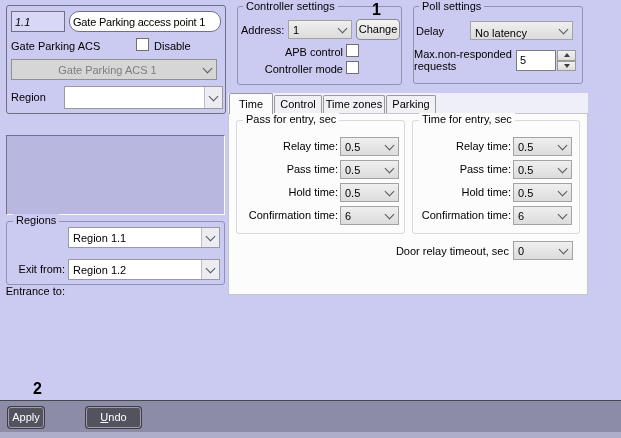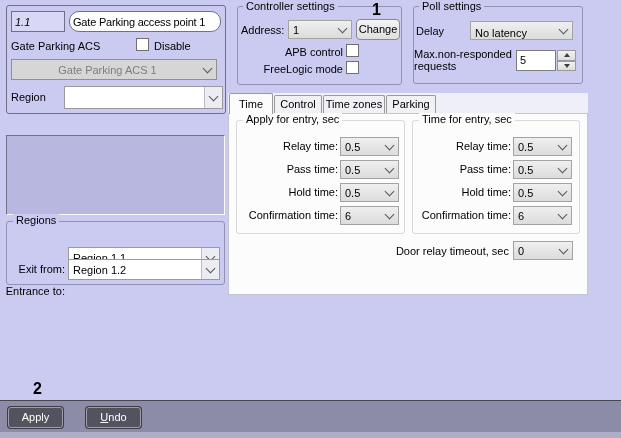--- a/index.html
+++ b/index.html
@@ -96,21 +96,21 @@
         <i class="chev"></i>
       </span>
   </div>
 </div>
 
 <div class="abs" style="left:6px;top:135px;width:217px;height:78px;background:#b7b7e0;border:1px solid;border-color:#70708c #fafafd #fafafd #70708c;"></div>
 
 <div class="abs group" style="left:6px;top:221px;width:217px;height:62px;"></div>
 <div class="abs legend" style="left:13px;top:214px;">Regions</div>
 <div class="abs rlbl" style="left:0px;top:241px;width:65px;margin-top:44px;">Entrance to:</div>
-<div class="abs combo" style="left:68px;top:227px;width:152px;height:21px;margin-top:20px;">
+<div class="abs combo" style="left:68px;top:227px;width:152px;height:21px;">
   <span class="ctext">Region 1.1</span>
   <span class="cbtn">
       <i class="chev"></i>
     </span>
 </div>
 <div class="abs rlbl" style="left:0px;top:263px;width:65px;">Exit from:</div>
 <div class="abs combo" style="left:68px;top:259px;width:152px;height:21px;">
   <span class="ctext">Region 1.2</span>
   <span class="cbtn">
       <i class="chev"></i>
@@ -123,21 +123,21 @@
 <div class="abs combo gray" style="left:288px;top:20px;width:64px;height:19px;">
   <span class="ctext">1</span>
   <span class="cbtn">
       <i class="chev"></i>
     </span>
 </div>
 <div class="abs pushbtn" style="left:356px;top:19px;width:44px;height:21px;">Change</div>
 <div class="abs callout" style="left:372px;top:1px;">1</div>
 <div class="abs rlbl" style="left:240px;top:46px;width:103px;">APB control</div>
 <span class="abs checkbox" style="left:346px;top:44px;"></span>
-<div class="abs rlbl" style="left:240px;top:63px;width:103px;">FreeLogic mode</div>
+<div class="abs rlbl" style="left:240px;top:63px;width:103px;">Controller mode</div>
 <span class="abs checkbox" style="left:346px;top:61px;"></span>
 
 <div class="abs group" style="left:413px;top:6px;width:168px;height:76px;"></div>
 <div class="abs legend" style="left:419px;top:0px;">Poll settings</div>
 <div class="abs lbl" style="left:416px;top:25px;">Delay</div>
 <div class="abs combo gray" style="left:470px;top:21px;width:103px;height:19px;align-items:flex-end;">
   <span class="ctext">No latency</span>
   <span class="cbtn">
       <i class="chev"></i>
     </span>
@@ -158,21 +158,21 @@
 
 <div class="abs tabstrip" style="left:228px;top:93px;width:360px;height:20px;"></div>
 <div class="abs tab" style="left:274px;top:95px;width:48px;height:18px;">Control</div>
 <div class="abs tab" style="left:323px;top:95px;width:62px;height:18px;">Time zones</div>
 <div class="abs tab" style="left:386px;top:95px;width:50px;height:18px;">Parking</div>
 <div class="abs tab active" style="left:229px;top:93px;width:44px;height:21px;">Time</div>
 
 <div class="abs panel" style="left:228px;top:113px;width:360px;height:182px;"></div>
 
 <div class="abs group white" style="left:236px;top:120px;width:167px;height:112px;"></div>
-<div class="abs legend white" style="left:243px;top:113px;">Apply for entry, sec</div>
+<div class="abs legend white" style="left:243px;top:113px;">Pass for entry, sec</div>
 <div class="abs rlbl" style="left:238px;top:140px;width:100px;">Relay time:</div>
 <div class="abs combo gray" style="left:340px;top:137px;width:59px;height:19px;">
   <span class="ctext">0.5</span>
   <span class="cbtn">
       <i class="chev"></i>
     </span>
 </div>
 <div class="abs rlbl" style="left:238px;top:163px;width:100px;">Pass time:</div>
 <div class="abs combo gray" style="left:340px;top:160px;width:59px;height:19px;">
   <span class="ctext">0.5</span>
@@ -229,17 +229,17 @@
 <div class="abs rlbl" style="left:380px;top:245px;width:129px;">Door relay timeout, sec</div>
 <div class="abs combo gray" style="left:513px;top:241px;width:60px;height:19px;">
   <span class="ctext">0</span>
   <span class="cbtn">
       <i class="chev"></i>
     </span>
 </div>
 
 <div class="abs callout" style="left:33px;top:380px;">2</div>
 <div class="abs footerbar" style="left:0px;top:400px;width:621px;height:32px;"></div>
-<div class="abs footbtn" style="left:8px;top:407px;width:55px;height:21px;">Apply</div>
+<div class="abs footbtn" style="left:8px;top:407px;width:36px;height:21px;">Apply</div>
 <div class="abs footbtn" style="left:86px;top:407px;width:55px;height:21px;">
   <span class="u">U</span><span>ndo</span>
 </div>
 <div class="abs bottomstrip" style="left:0px;top:432px;width:621px;height:6px;"></div>
 
 </body></html>

